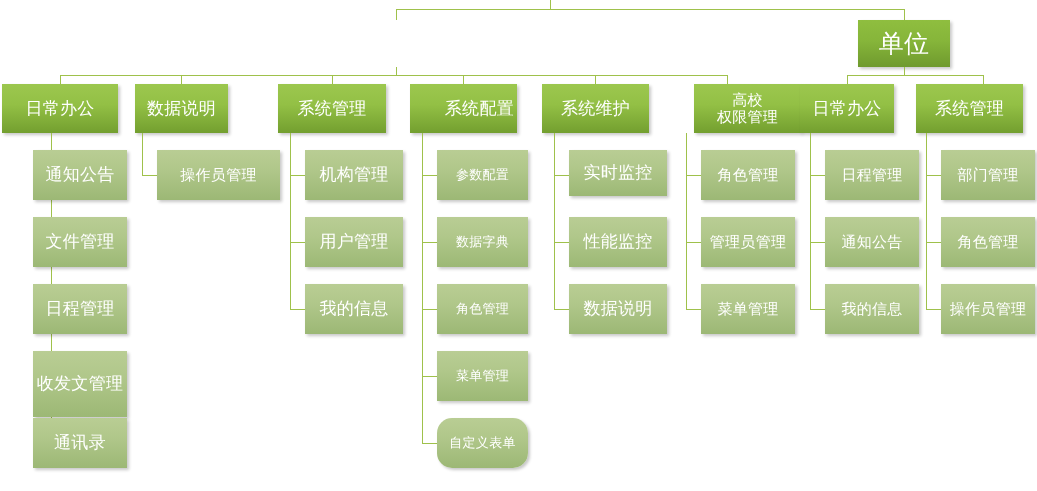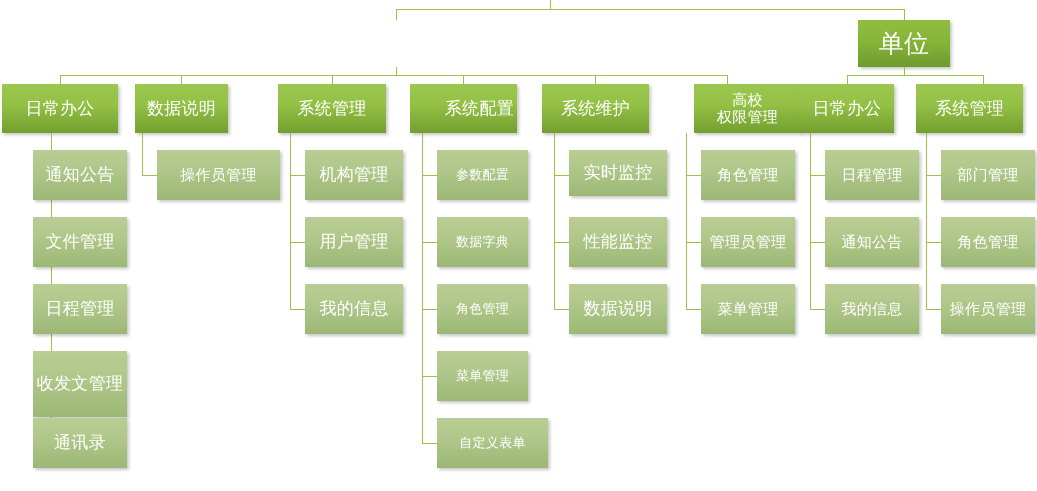--- a/index.html
+++ b/index.html
@@ -163,21 +163,21 @@
   </div>
   <div class="node lvl2 fs-sm" style="left:437px; top:217px; width:91px; height:50px;">
     <span>数据字典</span>
   </div>
   <div class="node lvl2 fs-sm" style="left:437px; top:284px; width:91px; height:50px;">
     <span>角色管理</span>
   </div>
   <div class="node lvl2 fs-sm" style="left:437px; top:351px; width:91px; height:50px;">
     <span>菜单管理</span>
   </div>
-  <div class="node lvl2 fs-sm" style="left:437px; top:418px; width:111px; height:50px;">
+  <div class="node lvl2 fs-sm" style="left:437px; top:418px; width:91px; height:50px;border-radius:15px;">
     <span>自定义表单</span>
   </div>
 
   <div class="node lvl1 fs-hdr" style="left:542px; top:84px; width:107px; height:49px;">
     <span>系统维护</span>
   </div>
   <div class="line line-v" style="left:554px; top:133px; height:176px;"></div>
   <div class="line line-h" style="left:554px; top:175px; width:15px;"></div>
   <div class="line line-h" style="left:554px; top:242px; width:15px;"></div>
   <div class="line line-h" style="left:554px; top:309px; width:15px;"></div>

